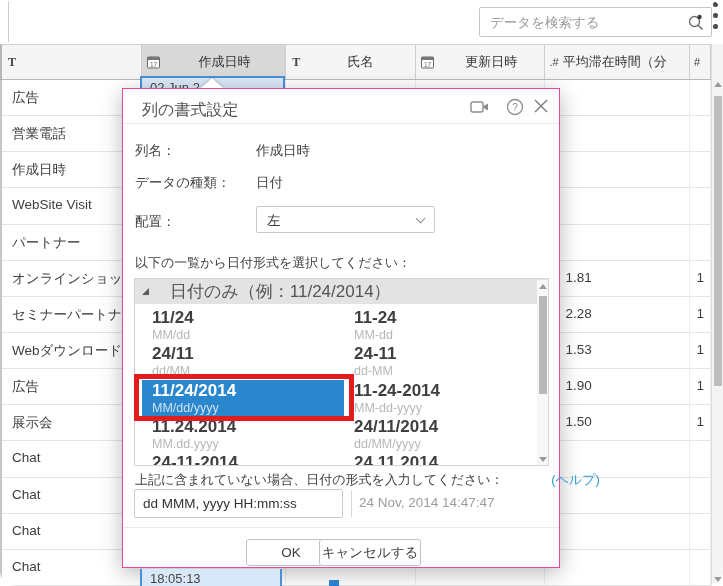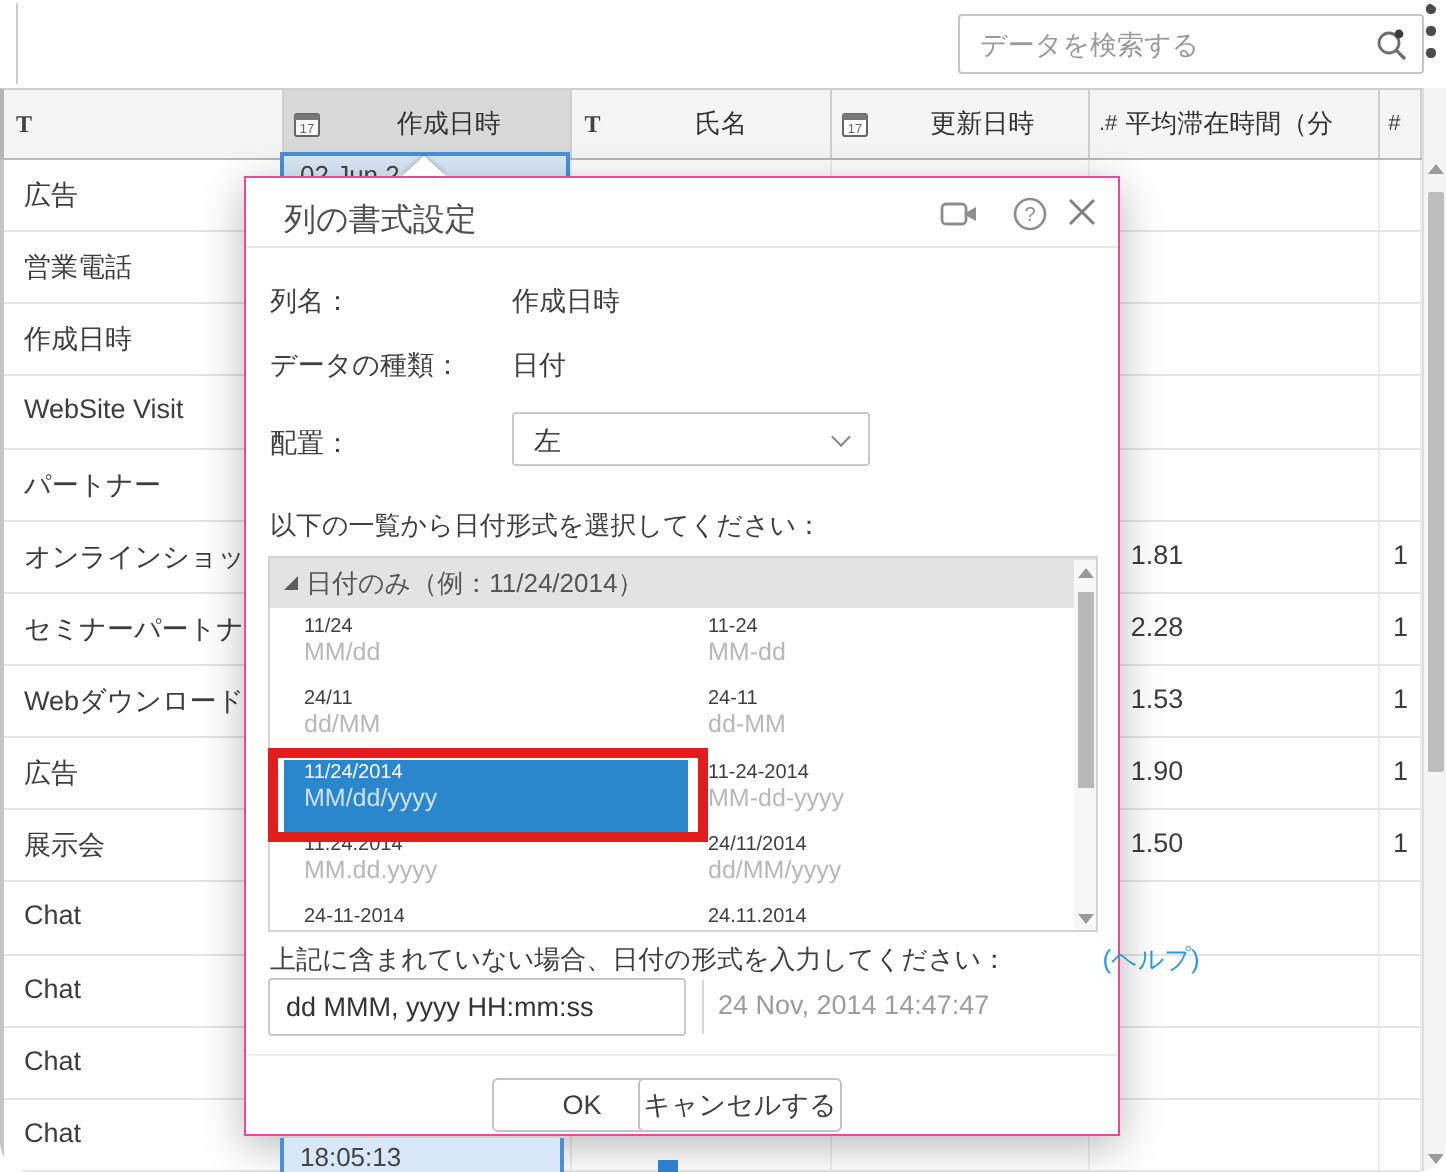--- a/index.html
+++ b/index.html
@@ -55,25 +55,25 @@
   .dlg-ic { position:absolute; top:8px; width:22px; height:20px; cursor:pointer; color:#8d8d8d; }
   .dlg-ic.cam { left:346px; } .dlg-ic.help { left:382px; } .dlg-ic.close { left:409px; font-size:19px; line-height:18px; text-align:center; color:#7f7f7f; }
 
   .f-label { position:absolute; left:12px; font-size:13.5px; color:#3f3f3f; }
   .f-value { position:absolute; left:133px; font-size:13.5px; color:#3f3f3f; }
   .dd { position:absolute; left:133px; top:117px; width:179px; height:27px; border:1px solid #c9c9c9; border-radius:2px; background:#fff; font-size:13.5px; color:#3f3f3f; padding:5px 0 0 10px; cursor:pointer; }
   .dd-caret { position:absolute; right:10px; top:8px; width:7px; height:7px; border-left:1.5px solid #8a8a8a; border-bottom:1.5px solid #8a8a8a; transform:rotate(-45deg); }
 
   .sec-label { position:absolute; left:12px; top:165px; font-size:13px; color:#3f3f3f; }
   .listbox { position:absolute; left:11px; top:189px; width:415px; height:188px; border:1px solid #d4d4d4; background:#fff; overflow:hidden; }
-  .grp-header { height:25px; background:#e3e3e3; font-size:13px; color:#555; display:flex; align-items:center; padding-left:7px; }
+  .grp-header { height:25px; background:#e3e3e3; font-size:17px; color:#555; display:flex; align-items:center; padding-left:7px;gap:17px; }
   .grp-tri { width:0; height:0; border-bottom:7px solid #5c5c5c; border-left:7px solid transparent; margin-right:4px; }
   .fmt-items { display:grid; grid-template-columns:202px 202px; grid-auto-rows:36.3px; padding:3px 0 0 7px; height:163px; overflow:hidden; }
   .fmt-item { padding:1px 0 0 10px; cursor:pointer; }
-  .fmt-main { font-size:10px; font-weight:400; color:#3f3f3f; }
+  .fmt-main { font-size:17px; font-weight:700; color:#3f3f3f; }
   .fmt-sub { font-size:12.5px; color:#b8b8b8; }
   .fmt-item.selected { background:#2a86cd; }
   .fmt-item.selected .fmt-main { color:#fff; }
   .fmt-item.selected .fmt-sub { color:#cfe2f4; }
   .list-scroll { position:absolute; left:402px; top:1px; width:12px; height:186px; background:#f7f7f7; }
   .ls-up { position:absolute; left:2px; top:4px; width:0; height:0; border-left:4px solid transparent; border-right:4px solid transparent; border-bottom:5px solid #9a9a9a; }
   .ls-thumb { position:absolute; left:2px; top:16px; width:8px; height:98px; background:#b8b8b8; }
   .ls-down { position:absolute; left:2px; bottom:4px; width:0; height:0; border-left:4px solid transparent; border-right:4px solid transparent; border-top:5px solid #9a9a9a; }
   .red-box { position:absolute; left:11px; top:285px; width:220px; height:47px; border:5px solid #e21d1d; z-index:5; pointer-events:none; }
 

